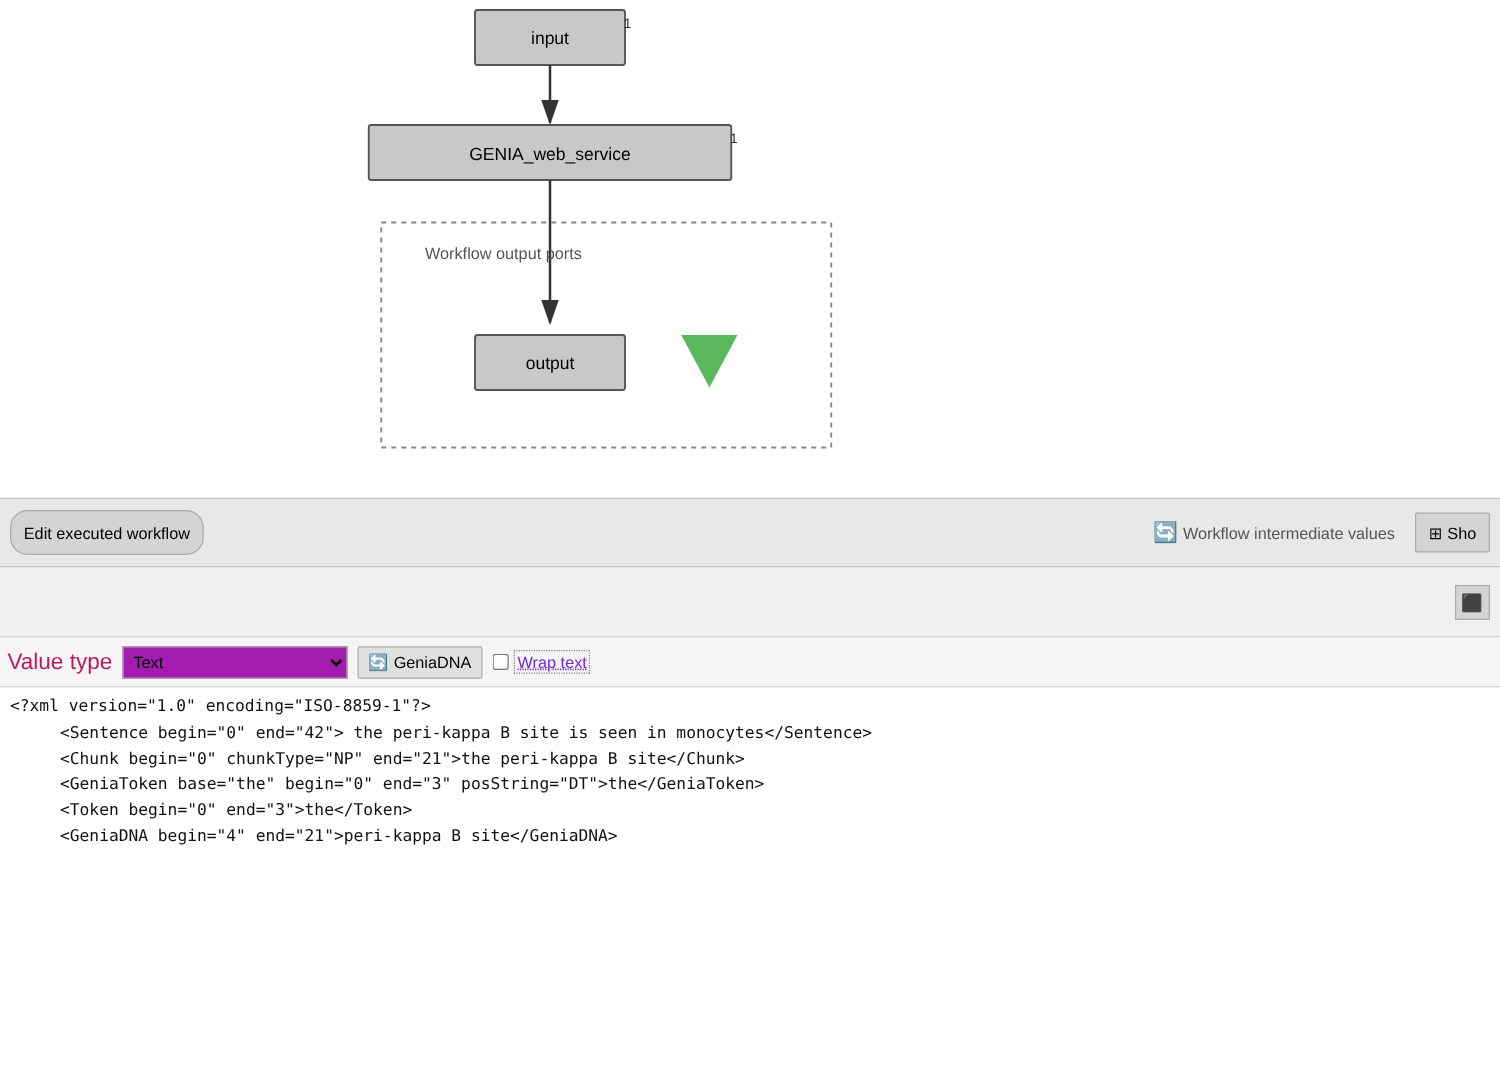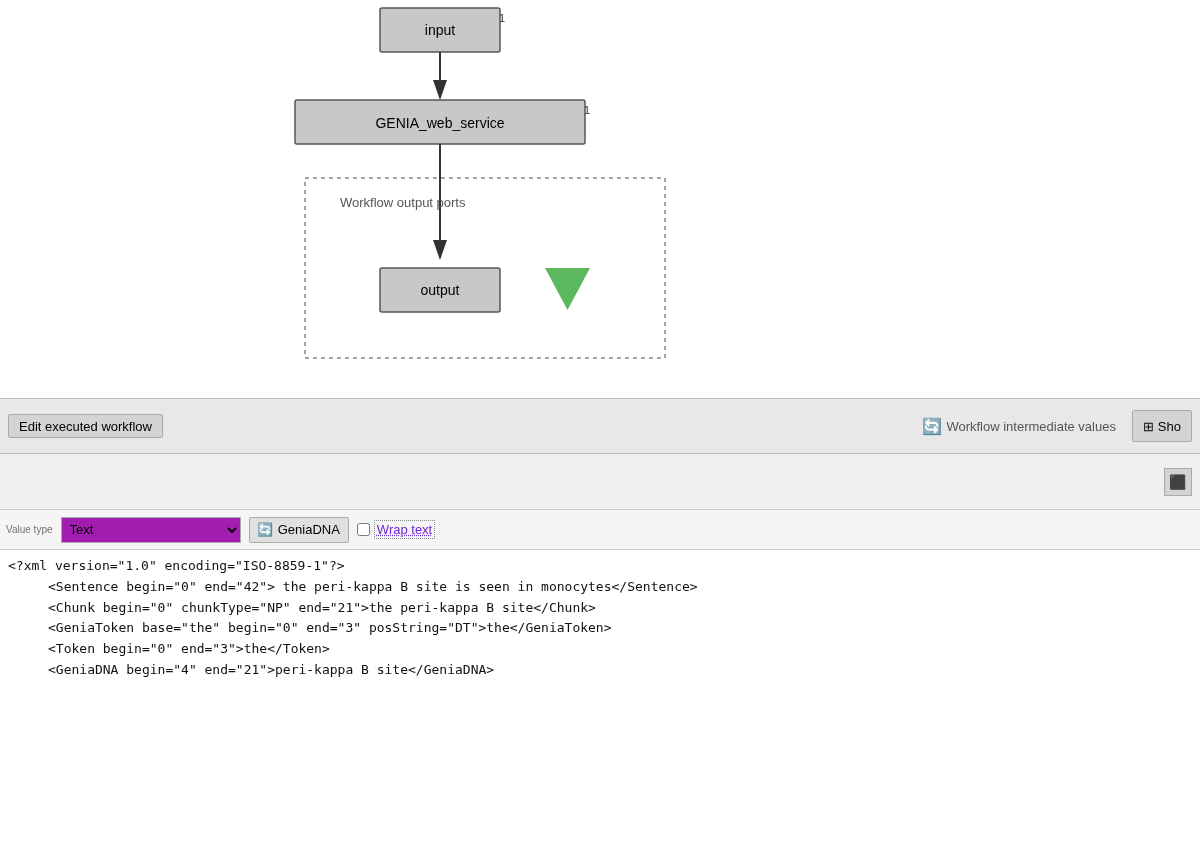--- a/index.html
+++ b/index.html
@@ -42,22 +42,22 @@
       padding: 0 8px;
       gap: 8px;
     }
 
     .toolbar-edit-btn {
       background: #d4d4d4;
       border: 1px solid #aaa;
       padding: 4px 10px;
       font-size: 13px;
       cursor: pointer;
-      border-radius: 2px;
-      height: 24px;
+      border-radius: 14px;
+      height: 36px;
       display: flex;
       align-items: center;
     }
 
     .toolbar-spacer {
       flex: 1;
     }
 
     .toolbar-refresh-btn {
       display: flex;
@@ -114,22 +114,22 @@
       height: 40px;
       background: #f5f5f5;
       border-bottom: 1px solid #ccc;
       display: flex;
       align-items: center;
       padding: 0 6px;
       gap: 8px;
     }
 
     .value-type-label {
-      font-size: 10px;
-      color: #737373;
+      font-size: 18px;
+      color: #be185d;
     }
 
     .value-type-select {
       width: 180px;
       height: 26px;
       border: 1px solid #aaa;
       background: #a21caf;
       font-size: 13px;
       padding: 0 4px;
       cursor: pointer;

